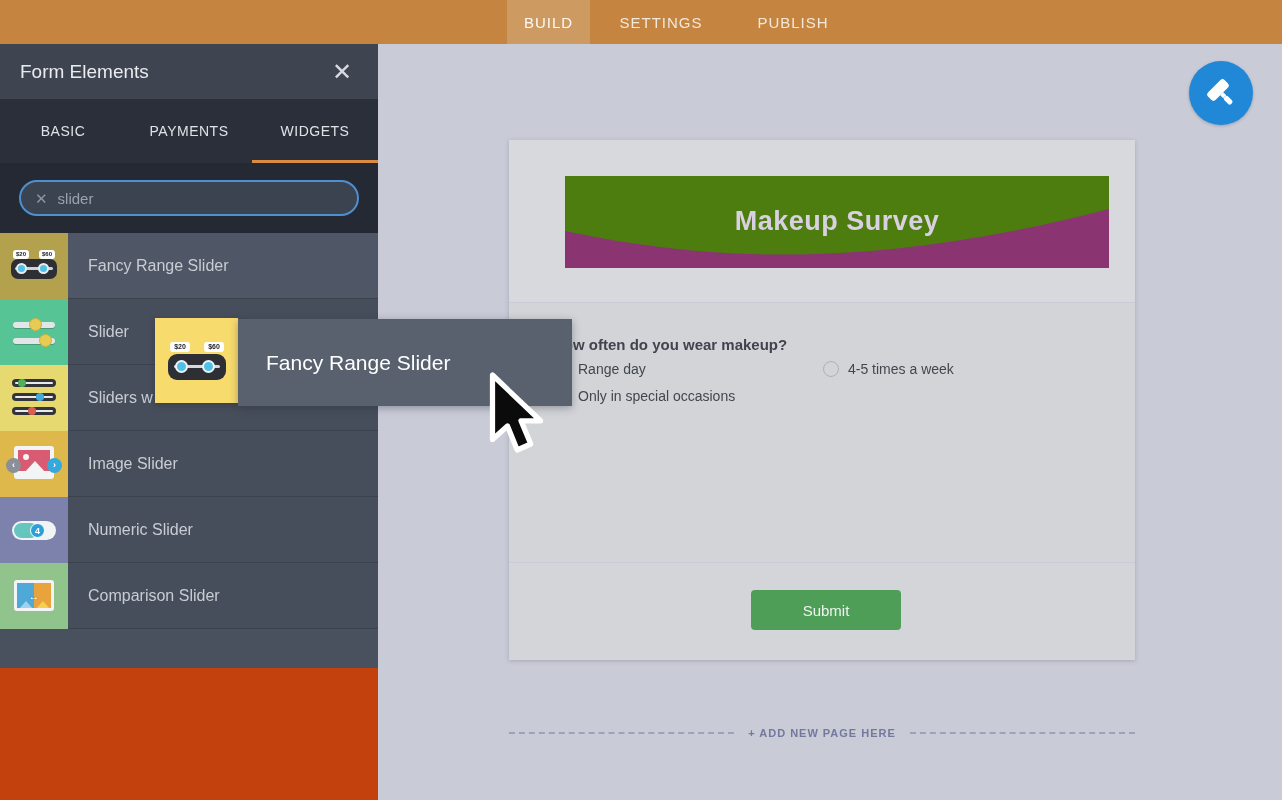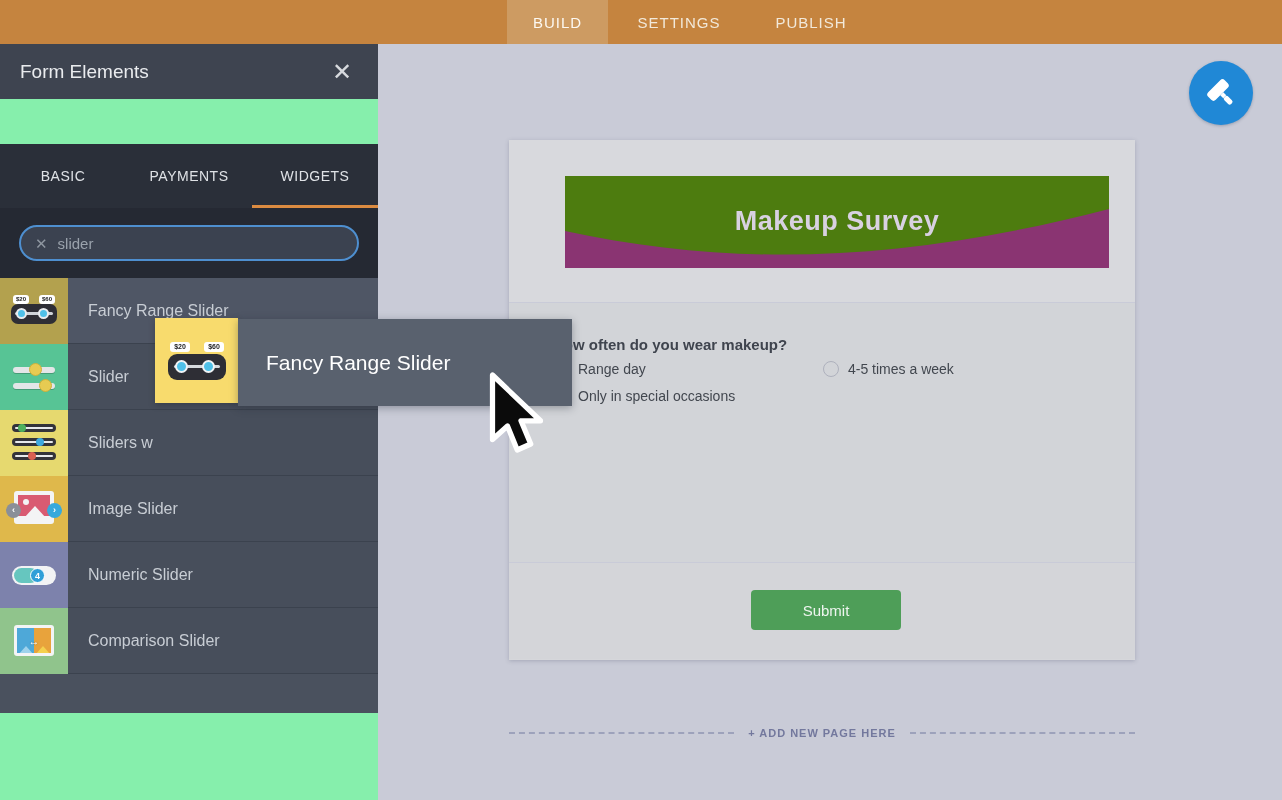--- a/index.html
+++ b/index.html
@@ -5,28 +5,28 @@
   * { margin:0; padding:0; box-sizing:border-box; }
   html,body { width:1282px; height:800px; overflow:hidden; font-family:"Liberation Sans", sans-serif; }
   body { position:relative; background:#c9cbd7; }
 
   
   .topbar { position:absolute; left:0; top:0; width:1282px; height:44px; background:#c5843f; z-index:3; }
   .topbar-tabs { position:absolute; left:507px; top:0; height:44px; display:flex; }
   .tb-tab { height:44px; display:flex; align-items:center; justify-content:center;
             color:#f2e9da; font-size:15px; letter-spacing:1px; cursor:pointer; }
   .tb-tab.active { background:#cd9b62; color:#fdf9f2; }
-  .tb-build { width:101px; } .tb-settings { width:142px; } .tb-publish { width:122px; }
-
-  
-  .panel { position:absolute; left:0; top:44px; width:378px; height:756px; background:#86efac; z-index:4; }
+  .tb-build { width:83px; } .tb-settings { width:142px; } .tb-publish { width:122px; }
+
+  
+  .panel { position:absolute; left:0; top:44px; width:378px; height:756px; background:#c2410c; z-index:4; }
   .panel-header { height:55px; background:#3e4450; display:flex; align-items:center; padding:0 20px; }
   .panel-title { color:#e9ebee; font-size:19px; flex:1; }
   .panel-close { color:#d7dade; font-size:24px; font-weight:300; cursor:pointer; line-height:1; padding:2px 6px; }
-  .panel-tabs { height:64px; background:#2a2f39; display:flex;margin-top:45px; }
+  .panel-tabs { height:64px; background:#2a2f39; display:flex; }
   .p-tab { width:126px; display:flex; align-items:center; justify-content:center; position:relative;
            color:#dfe2e6; font-size:14px; letter-spacing:.5px; cursor:pointer; }
   .p-tab.active::after { content:""; position:absolute; left:0; right:0; bottom:0; height:3px; background:#db8b41; }
   .search-wrap { height:70px; background:#252933; display:flex; align-items:center; padding:0 19px; }
   .search-pill { width:340px; height:36px; border:2px solid #4e8fd0; border-radius:18px; background:#3b4250;
                  display:flex; align-items:center; padding:0 14px; gap:10px; }
   .search-clear { color:#8f97a1; font-size:15px; cursor:pointer; line-height:1; }
   .search-val { color:#9aa2ac; font-size:15px; }
 
   .wlist { }

